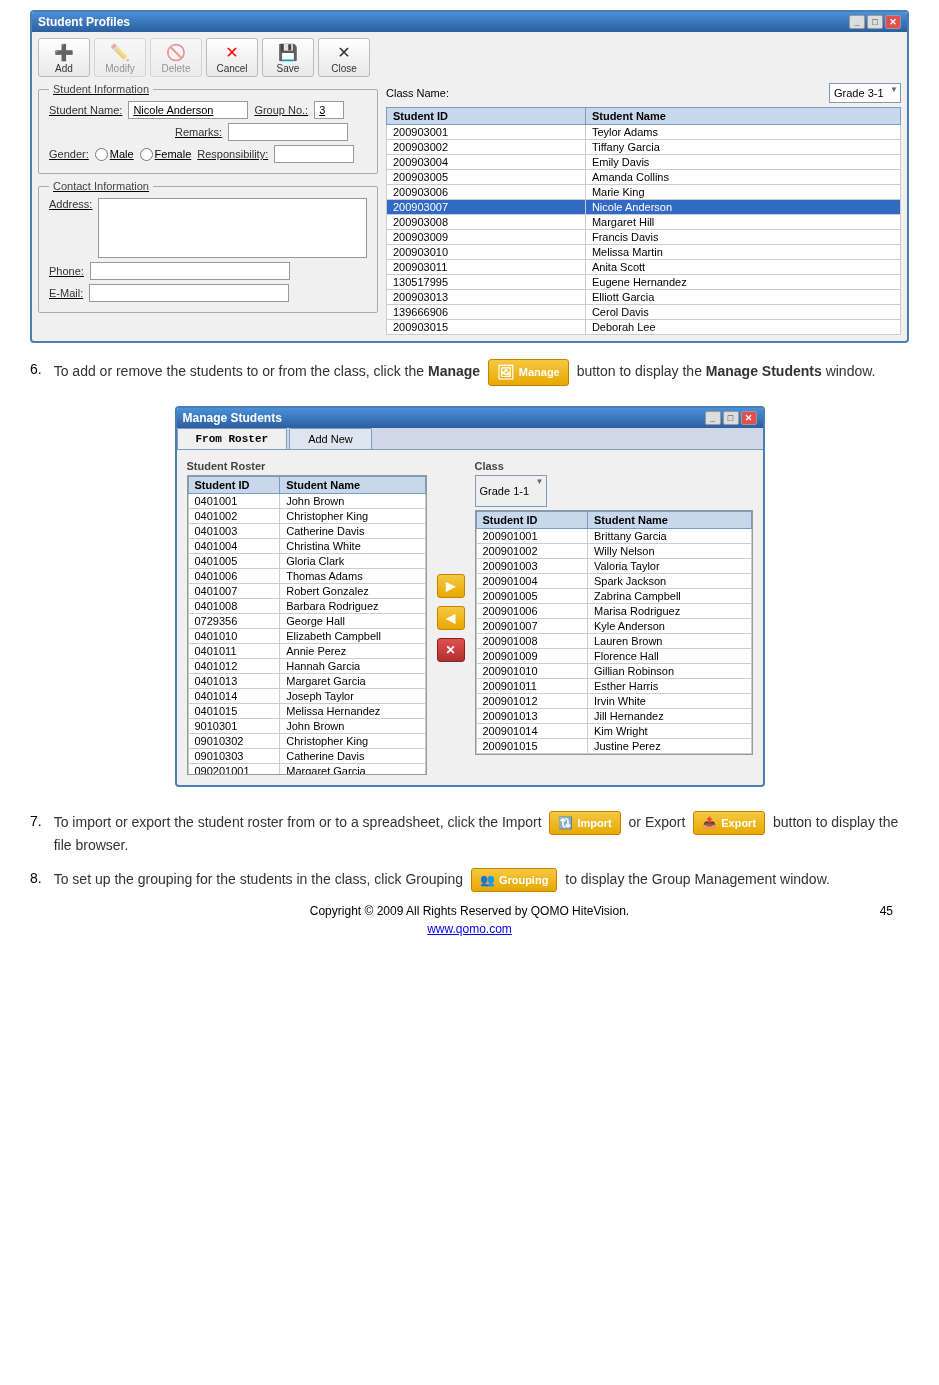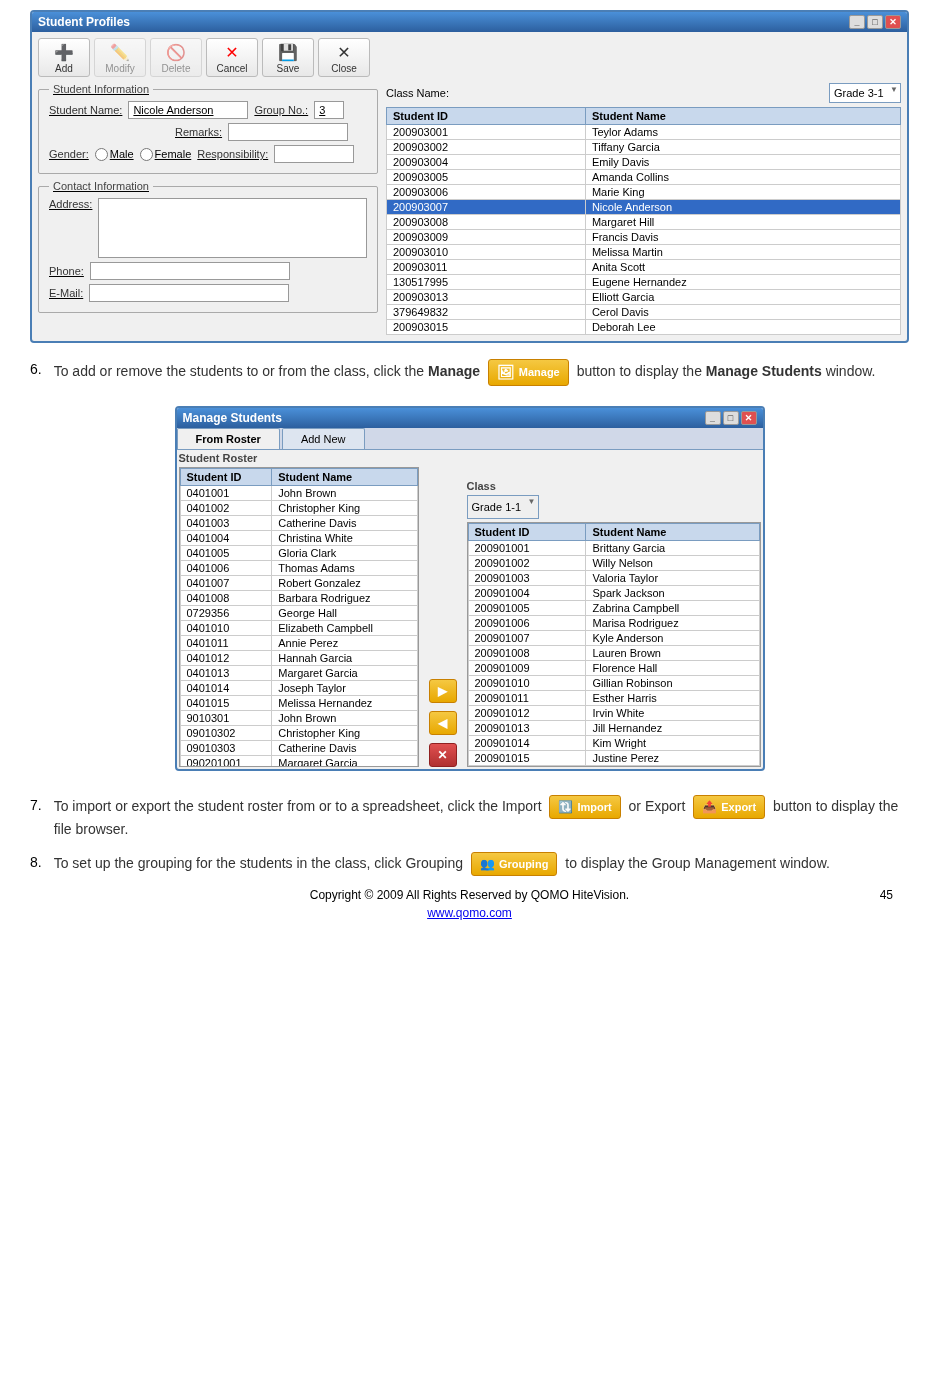--- a/index.html
+++ b/index.html
@@ -270,30 +270,30 @@
       font-size: 11px;
       cursor: pointer;
       border: 1px solid #7a9cc0;
       border-bottom: none;
       margin-right: 2px;
       border-radius: 2px 2px 0 0;
     }
     .tab.active {
       background: #f0f0f0;
       font-weight: bold;
+      font-family: Liberation Mono, monospace;
     }
     .tab.inactive {
       background: #dde5f0;
     }
 
     .manage-body {
       display: flex;
       gap: 6px;
-      padding: 2px;
-      align-items: flex-end;
+      padding: 10px;
     }
     .roster-panel {
       flex: 0 0 240px;
     }
     .class-panel {
       flex: 1;
     }
     .panel-label {
       font-size: 11px;
       font-weight: bold;
@@ -495,21 +495,21 @@
                 </tr>
                 <tr>
                   <td>130517995</td>
                   <td>Eugene Hernandez</td>
                 </tr>
                 <tr>
                   <td>200903013</td>
                   <td>Elliott Garcia</td>
                 </tr>
                 <tr>
-                  <td>379649832</td>
+                  <td>139666906</td>
                   <td>Cerol Davis</td>
                 </tr>
                 <tr>
                   <td>200903015</td>
                   <td>Deborah Lee</td>
                 </tr>
               </tbody>
           </table>
         </div>
       </div>
@@ -643,21 +643,21 @@
       <div class="manage-btns">
         <div class="arr-btn" style="font-size:12px;">▶</div>
         <div class="arr-btn" style="font-size:12px;">◀</div>
         <div class="arr-btn red" style="font-size:12px;">✕</div>
       </div>
 
       <div class="class-panel">
         <div class="panel-label">Class</div>
         <div class="panel-sublabel">
           <div class="select-wrapper">
-            <select style="border:1px solid #7a9cc0; font-size:11px; height:24px; padding:0 16px 0 4px; appearance:none;">
+            <select style="border:1px solid #7a9cc0; font-size:11px; height:32px; padding:0 16px 0 4px; appearance:none;">
               <option>Grade 1-1</option>
             </select>
           </div>
         </div>
         <div class="table-scroll" style="max-height:300px; border:1px solid #999;">
           <table class="data-table">
             <thead>
               <tr>
                 <th>Student ID</th>
                 <th>Student Name</th>

